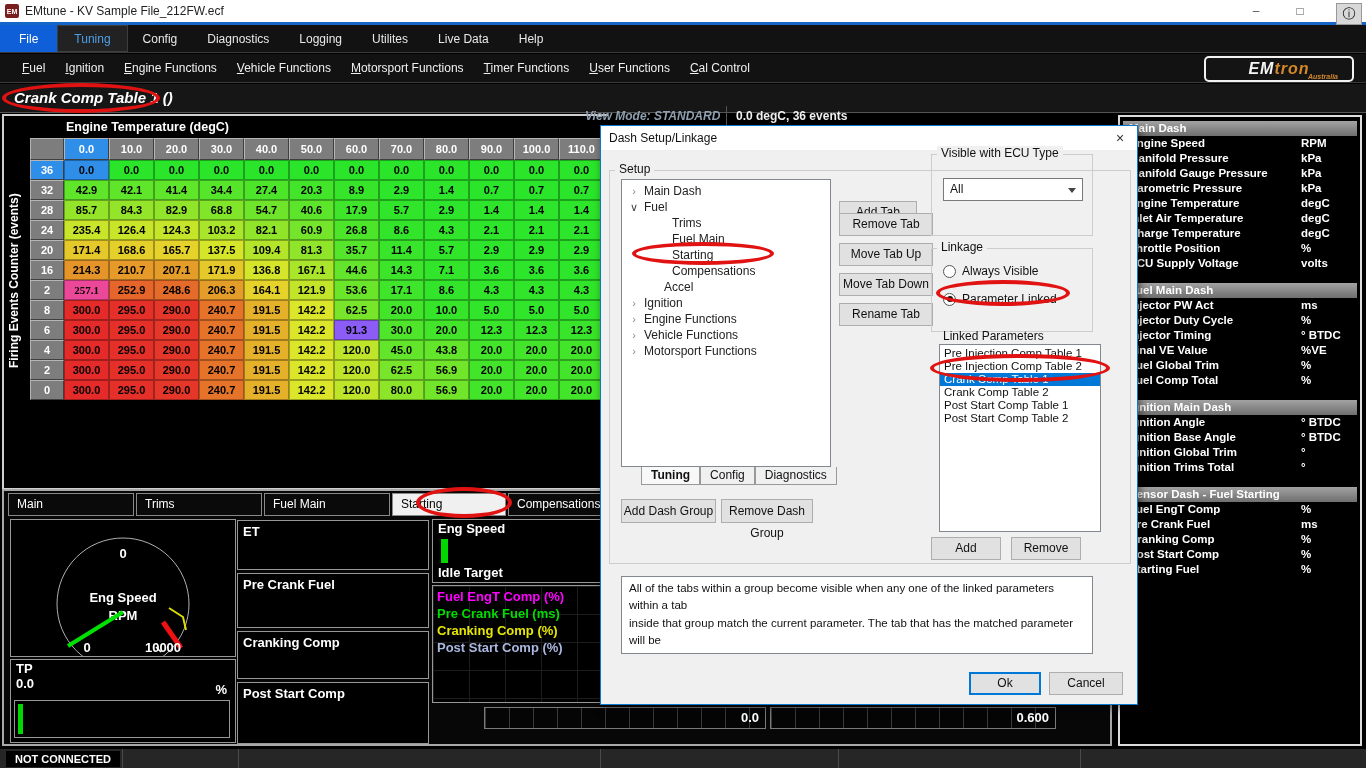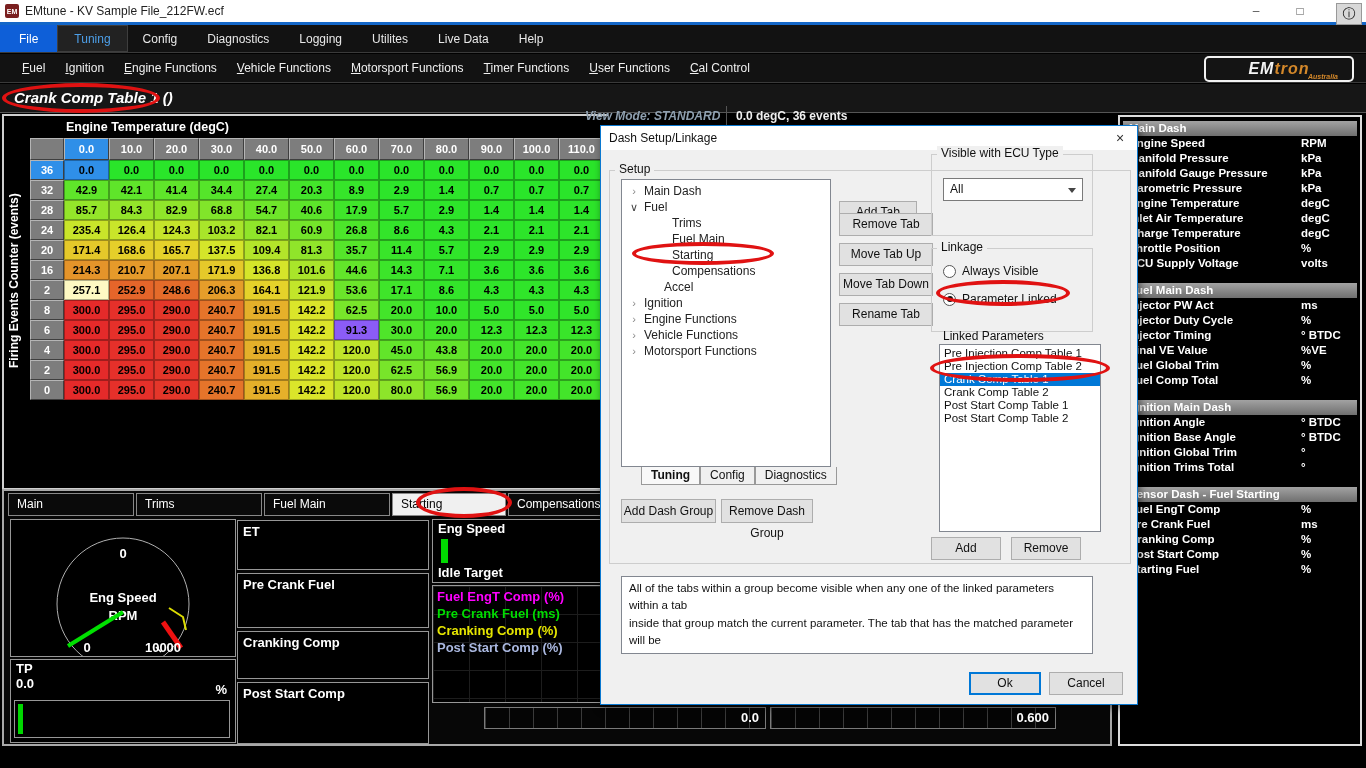--- a/index.html
+++ b/index.html
@@ -274,31 +274,31 @@
           <div class="dcell" style="background: rgb(45, 229, 42);">2.9</div>
           <div class="dcell" style="background: rgb(45, 229, 42);">2.9</div>
         </div>
         <div class="trow">
           <div class="hcell rhead">16</div>
           <div class="dcell" style="background: rgb(229, 148, 42);">214.3</div>
           <div class="dcell" style="background: rgb(229, 154, 42);">210.7</div>
           <div class="dcell" style="background: rgb(229, 157, 42);">207.1</div>
           <div class="dcell" style="background: rgb(229, 201, 42);">171.9</div>
           <div class="dcell" style="background: rgb(213, 229, 42);">136.8</div>
-          <div class="dcell" style="background: rgb(169, 229, 42);">101.6</div>
+          <div class="dcell" style="background: rgb(169, 229, 42);">167.1</div>
           <div class="dcell" style="background: rgb(98, 229, 42);">44.6</div>
           <div class="dcell" style="background: rgb(60, 229, 42);">14.3</div>
           <div class="dcell" style="background: rgb(51, 229, 42);">7.1</div>
           <div class="dcell" style="background: rgb(45, 229, 42);">3.6</div>
           <div class="dcell" style="background: rgb(45, 229, 42);">3.6</div>
           <div class="dcell" style="background: rgb(45, 229, 42);">3.6</div>
         </div>
         <div class="trow">
           <div class="hcell rhead">2</div>
-          <div class="dcell" style="background: #fef9c3;">257.1</div>
+          <div class="dcell" style="background: #ec4899; font-family: Liberation Serif, serif;">257.1</div>
           <div class="dcell" style="background: rgb(229, 101, 42);">252.9</div>
           <div class="dcell" style="background: rgb(229, 107, 42);">248.6</div>
           <div class="dcell" style="background: rgb(229, 157, 42);">206.3</div>
           <div class="dcell" style="background: rgb(229, 210, 42);">164.1</div>
           <div class="dcell" style="background: rgb(194, 229, 42);">121.9</div>
           <div class="dcell" style="background: rgb(107, 229, 42);">53.6</div>
           <div class="dcell" style="background: rgb(63, 229, 42);">17.1</div>
           <div class="dcell" style="background: rgb(51, 229, 42);">8.6</div>
           <div class="dcell" style="background: rgb(48, 229, 42);">4.3</div>
           <div class="dcell" style="background: rgb(48, 229, 42);">4.3</div>
@@ -546,20 +546,28 @@
         <div class="legend-line" style="color: rgb(230, 230, 0);">Cranking Comp (%)</div>
         <div class="legend-line" style="color: rgb(170, 184, 224);">Post Start Comp (%)</div>
       </div>
 
     <div id="readbars">
         <div class="readbar" style="left: 480px; width: 282px;">0.0</div>
         <div class="readbar" style="left: 766px; width: 286px;">0.600</div>
       </div>
   </div>
 
+  <div class="statusbar">
+    <div class="nc-box">NOT CONNECTED</div>
+    <div class="seg" style="left:122px;"></div>
+    <div class="seg" style="left:238px;"></div>
+    <div class="seg" style="left:600px;"></div>
+    <div class="seg" style="left:838px;"></div>
+    <div class="seg" style="left:1080px;"></div>
+  </div>
 
   <div class="dialog">
     <div class="dlg-title">Dash Setup/Linkage</div>
     <div class="dlg-close">×</div>
 
     <div class="group" style="left:8px; top:44px; width:522px; height:394px;"></div>
     <div class="group-label" style="left:14px; top:36px;">Setup</div>
 
     <div class="treebox" id="dlgtree">
         <div class="titem"><span class="texp" style="left: 6px;">›</span><span style="padding-left: 22px;">Main Dash</span></div>

